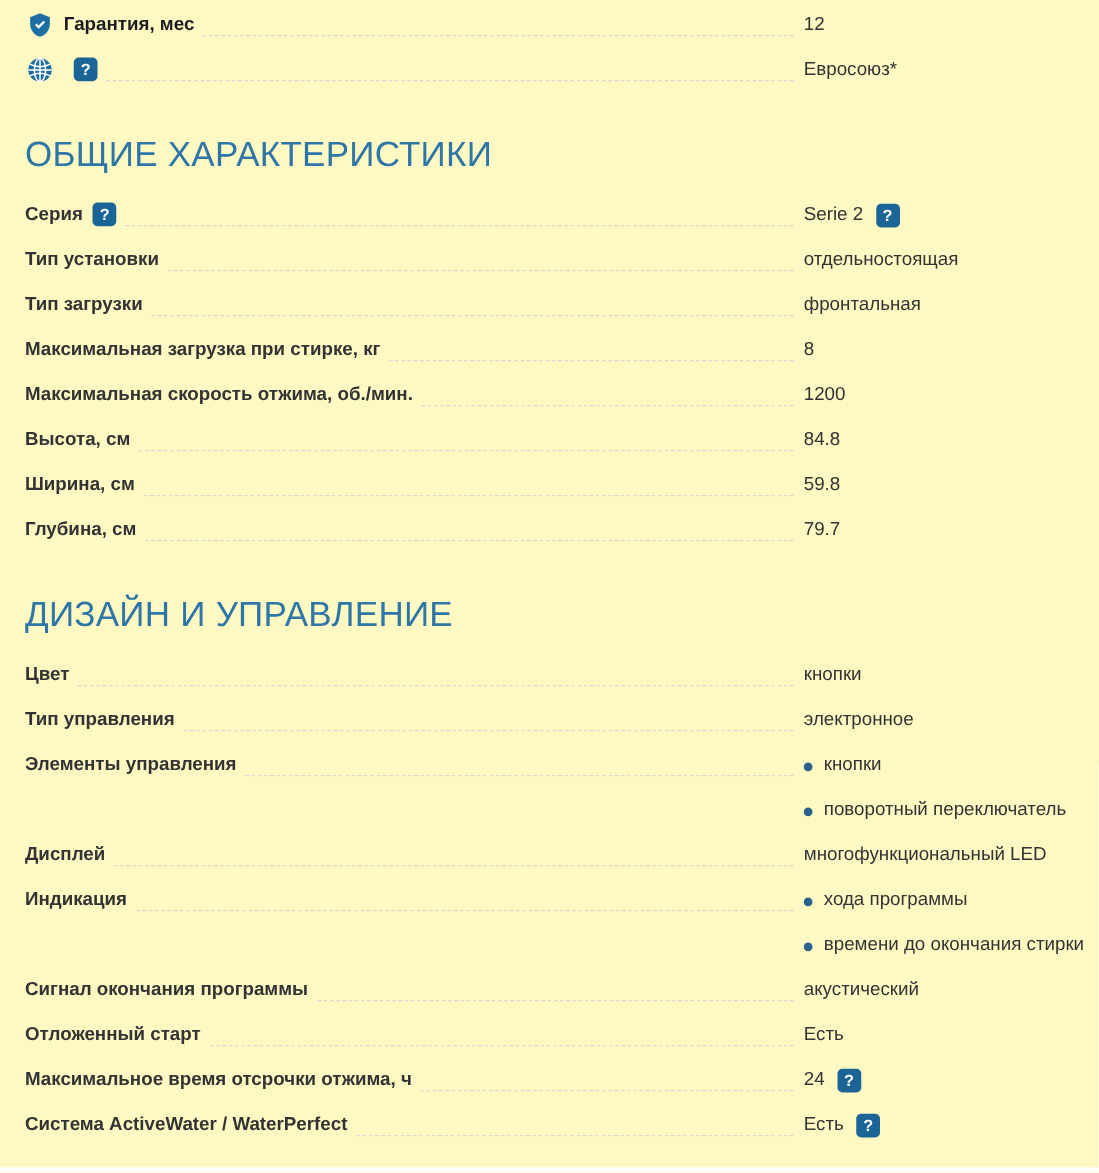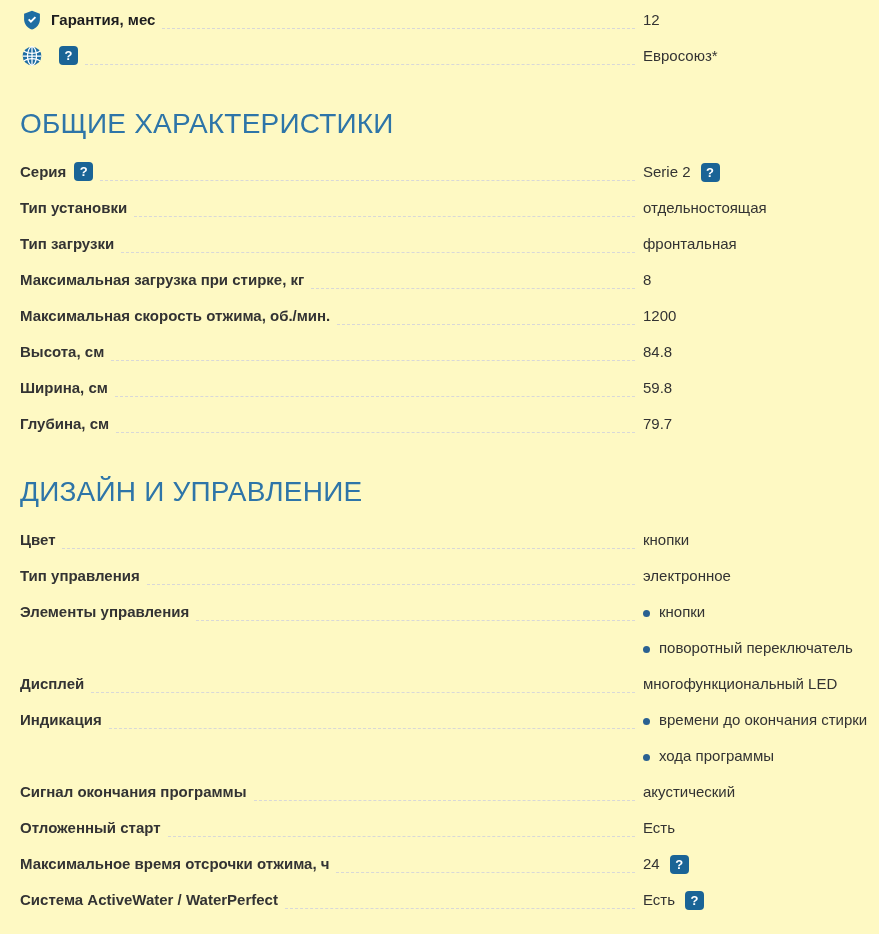--- a/index.html
+++ b/index.html
@@ -297,26 +297,26 @@
         </div>
   </div>
       <div class="spec-row">
 
     <span class="label">Индикация</span>
 
     <span class="leader"></span>
     <div class="value-cell">
           <div class="value-line">
     <span class="bullet-dot"></span>
+    <span class="value-text">хода программы</span>
+
+  </div>
+          <div class="value-line">
+    <span class="bullet-dot"></span>
     <span class="value-text">времени до окончания стирки</span>
-
-  </div>
-          <div class="value-line">
-    <span class="bullet-dot"></span>
-    <span class="value-text">хода программы</span>
 
   </div>
         </div>
   </div>
       <div class="spec-row">
 
     <span class="label">Сигнал окончания программы</span>
 
     <span class="leader"></span>
     <div class="value-cell">

